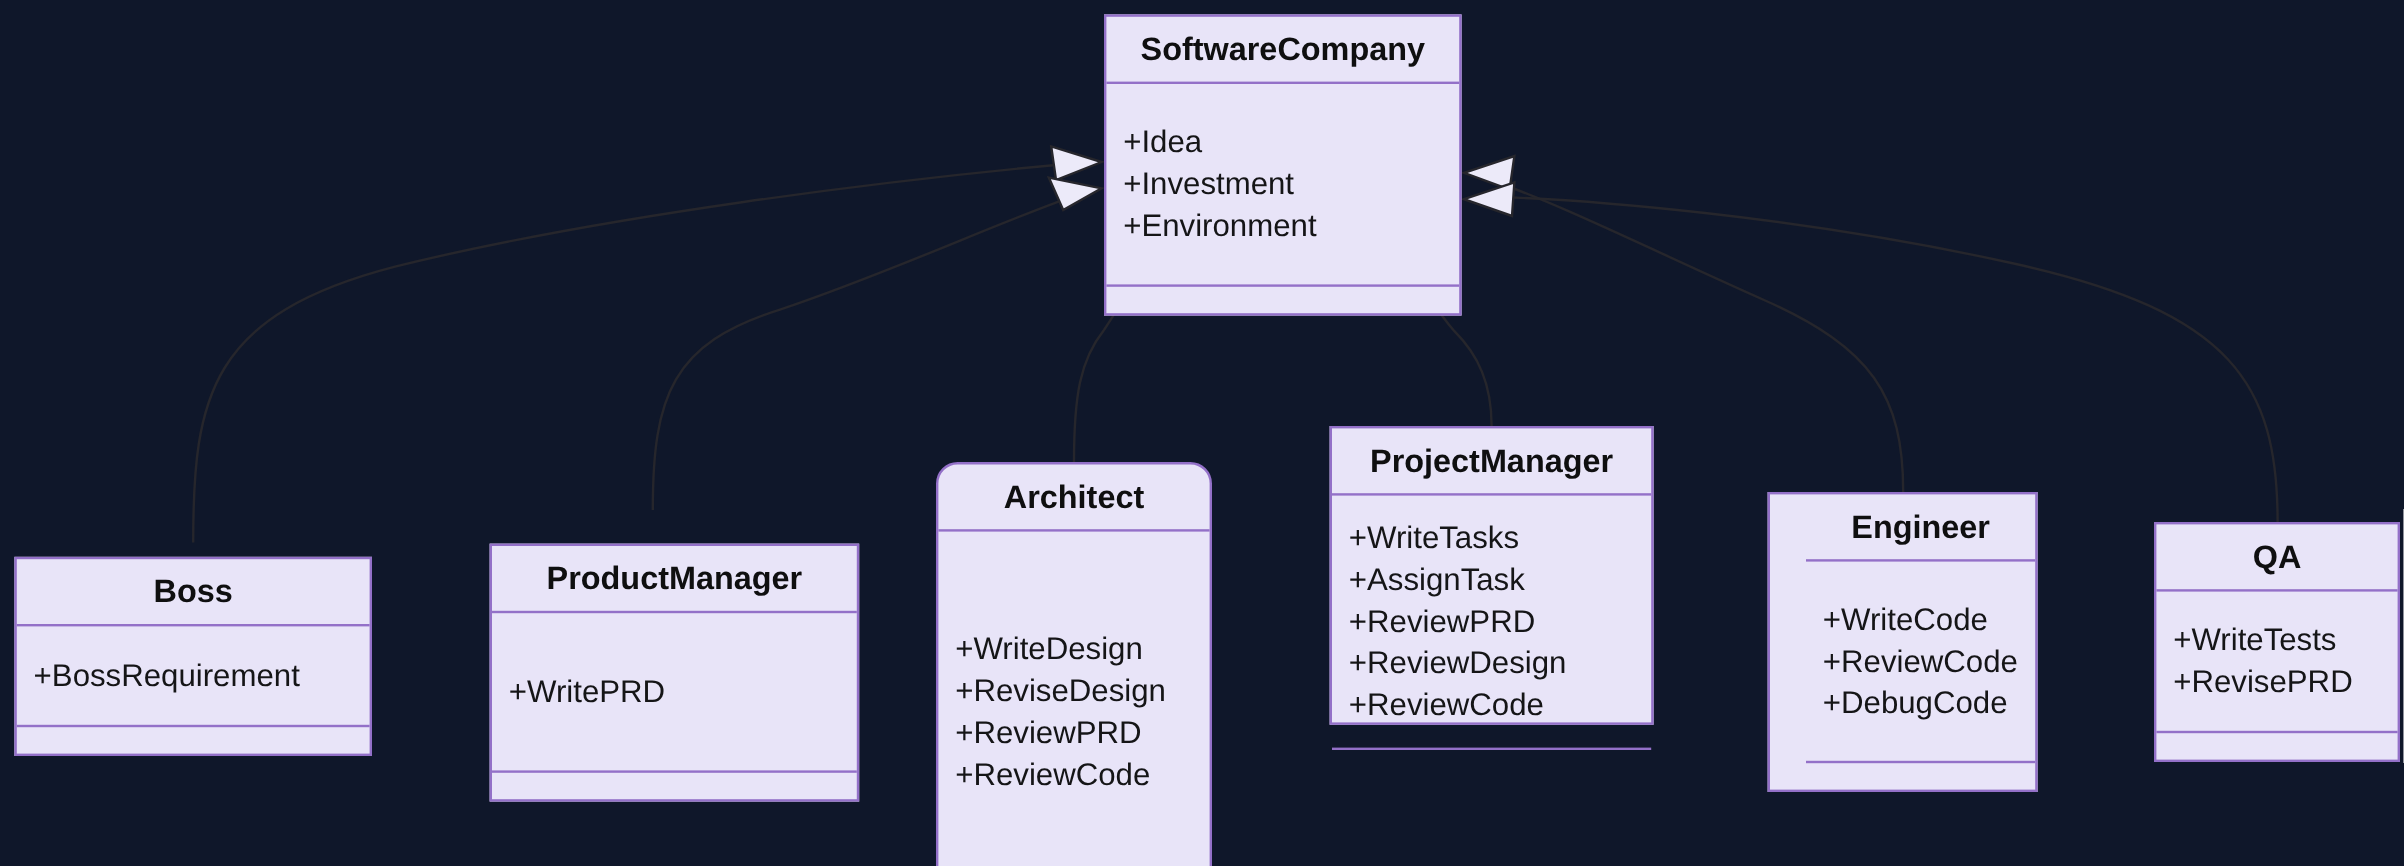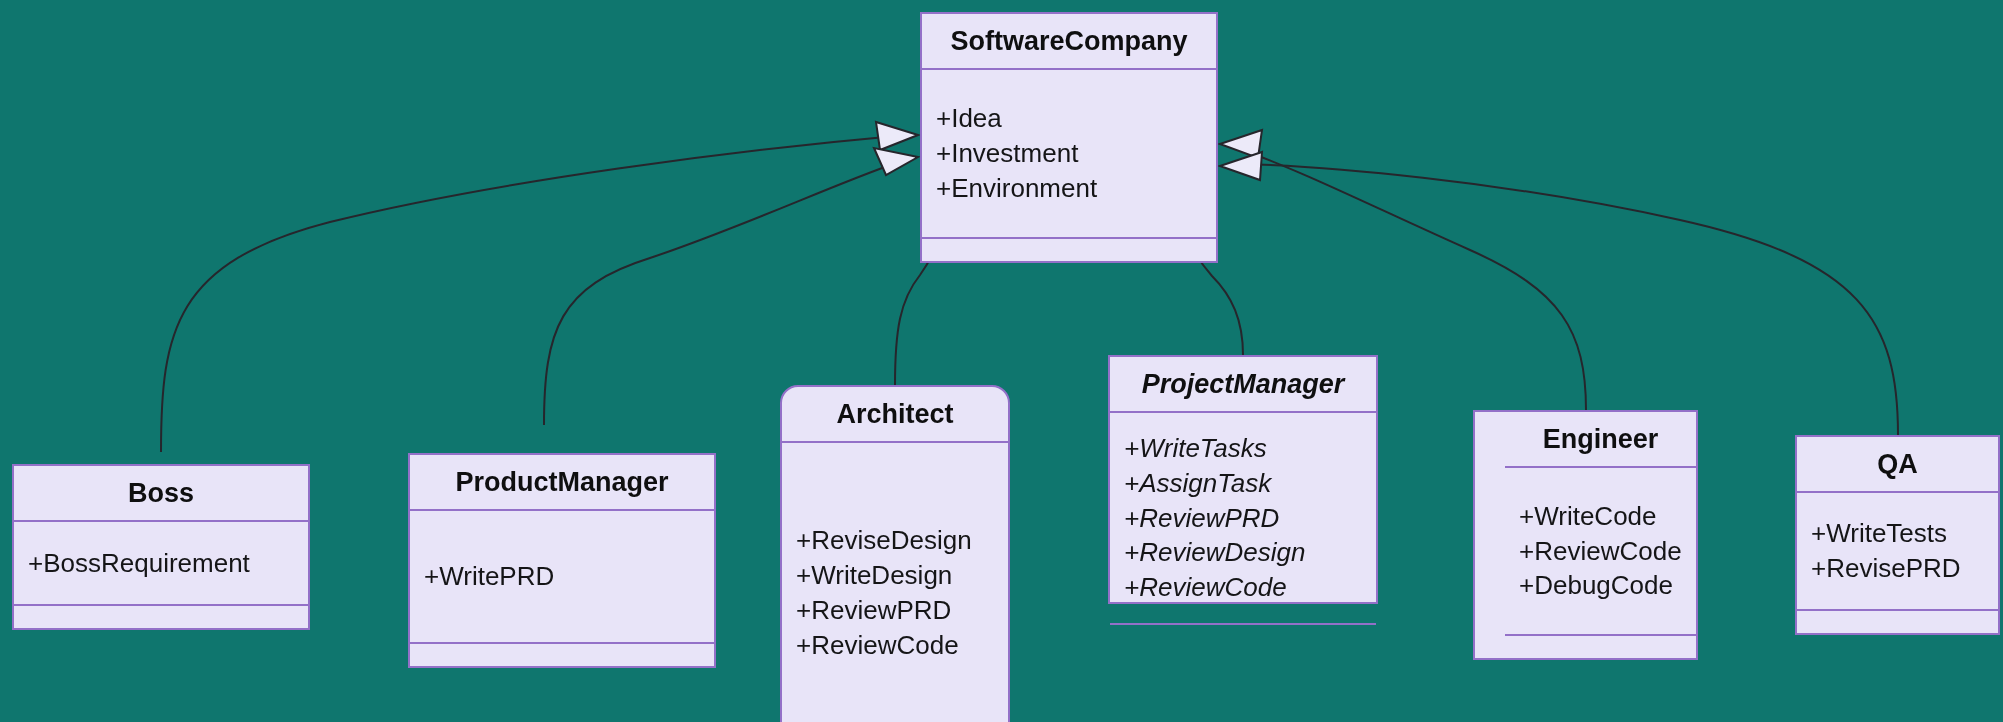--- a/index.html
+++ b/index.html
@@ -8,21 +8,21 @@
     padding: 0;
     background: #ffffff;
   }
   body {
     font-family: "Liberation Sans", "DejaVu Sans", sans-serif;
   }
   #diagram-root {
     position: relative;
     width: 2003px;
     height: 722px;
-    background: #0f766e;
+    background: #0f172a;
     overflow: hidden;
   }
   #edge-layer {
     position: absolute;
     left: 0;
     top: 0;
     width: 2003px;
     height: 722px;
     pointer-events: none;
   }
@@ -126,29 +126,29 @@
     <div class="uml-title">ProductManager</div>
     <div class="uml-attrs">
       <div class="uml-attr">+WritePRD</div>
     </div>
     <div class="uml-methods"></div>
   </div>
 
   <div class="uml-class" style="left:780px; top:385px; width:230px; height:384px;border-radius:18px;">
     <div class="uml-title">Architect</div>
     <div class="uml-attrs">
+      <div class="uml-attr">+WriteDesign</div>
       <div class="uml-attr">+ReviseDesign</div>
-      <div class="uml-attr">+WriteDesign</div>
       <div class="uml-attr">+ReviewPRD</div>
       <div class="uml-attr">+ReviewCode</div>
     </div>
     <div class="uml-methods"></div>
   </div>
 
-  <div class="uml-class" style="left:1108px; top:355px; width:270px; height:249px;font-style:italic;">
+  <div class="uml-class" style="left:1108px; top:355px; width:270px; height:249px;">
     <div class="uml-title">ProjectManager</div>
     <div class="uml-attrs">
       <div class="uml-attr">+WriteTasks</div>
       <div class="uml-attr">+AssignTask</div>
       <div class="uml-attr">+ReviewPRD</div>
       <div class="uml-attr">+ReviewDesign</div>
       <div class="uml-attr">+ReviewCode</div>
     </div>
     <div class="uml-methods"></div>
   </div>

